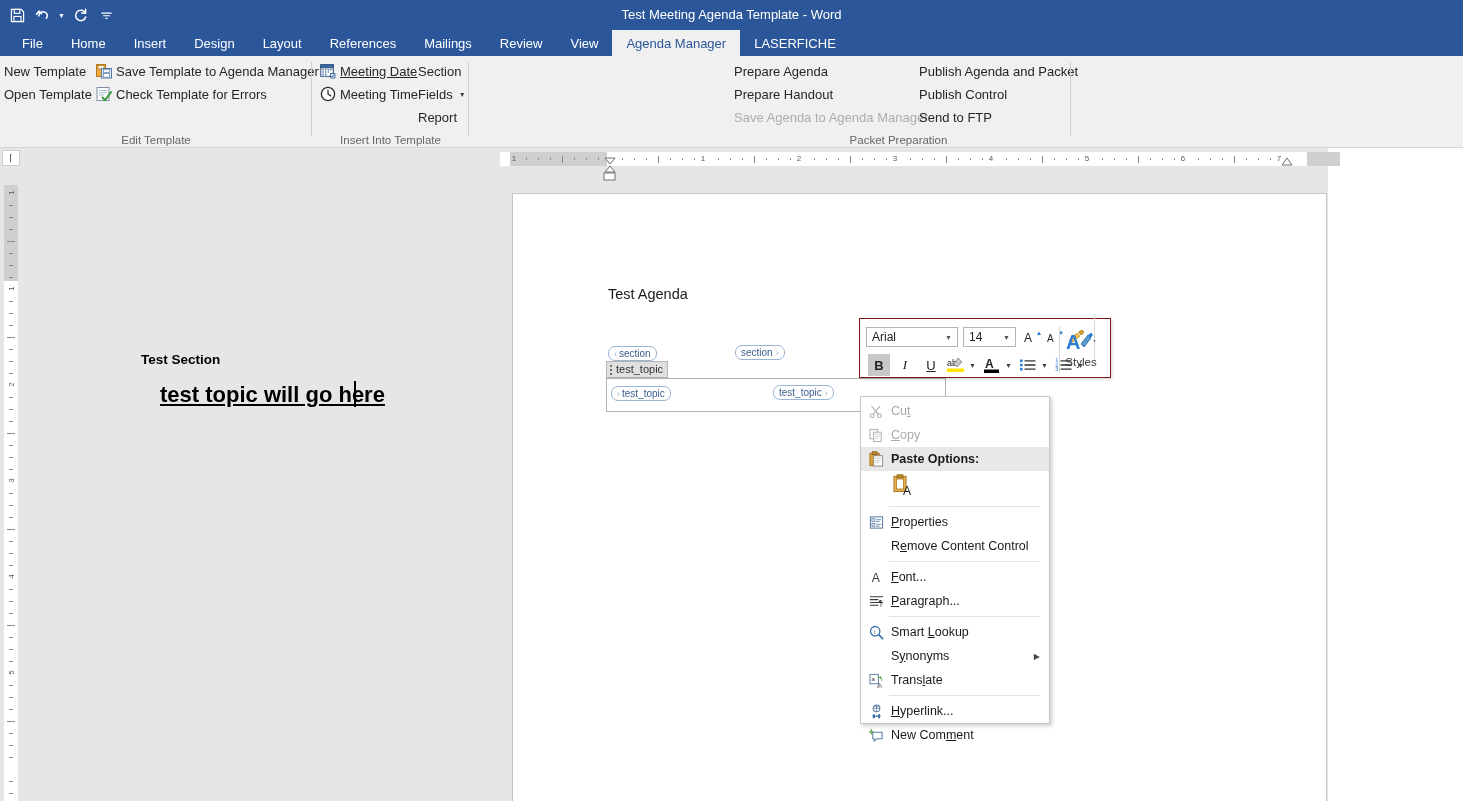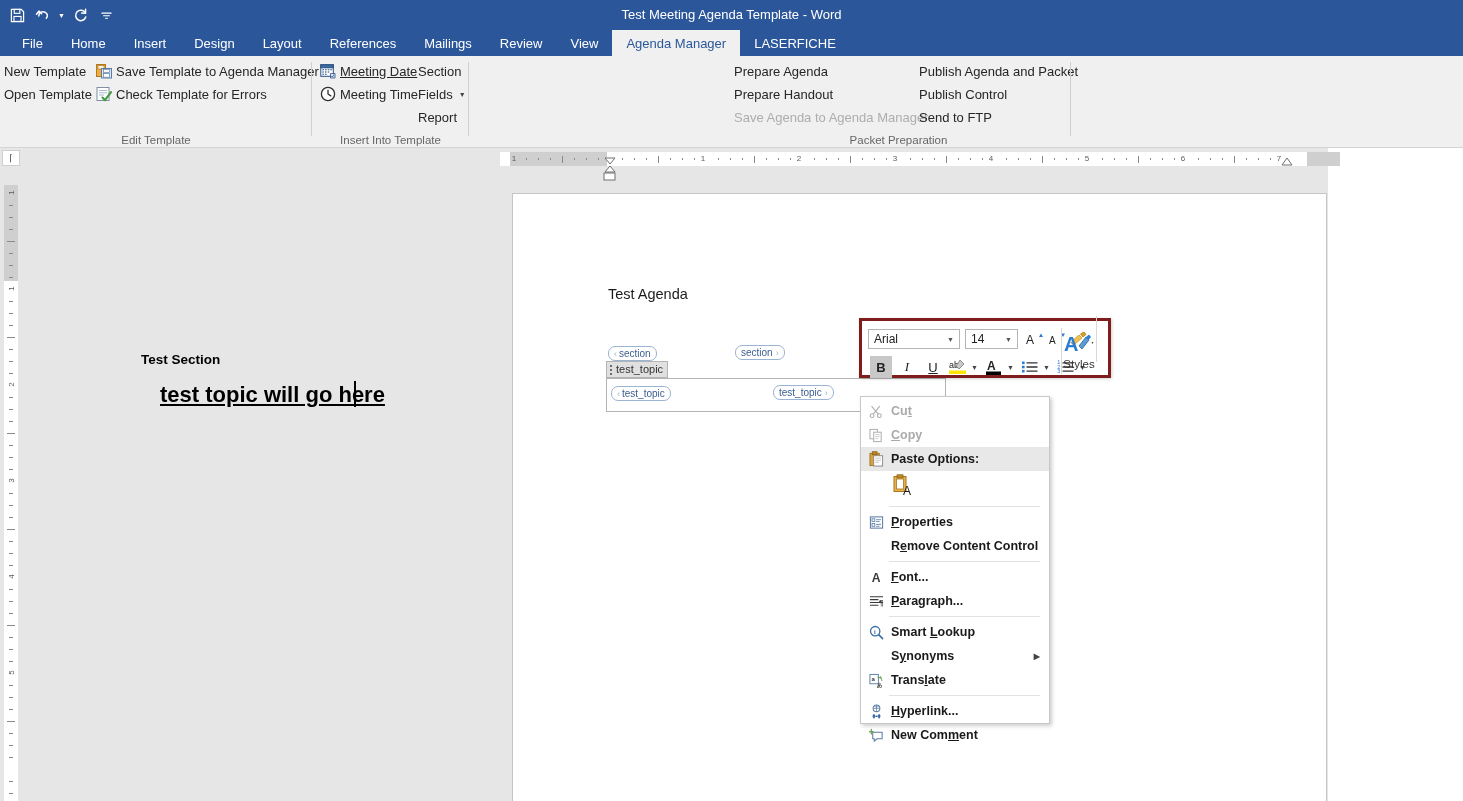--- a/index.html
+++ b/index.html
@@ -212,21 +212,21 @@
   #caret {
     position: absolute; left: 866px; top: 381px;
     width: 1.5px; height: 26px; background: #000000;
   }
 
   
   #minibar {
     position: absolute; left: 859px; top: 318px;
     width: 252px; height: 60px;
     background: #ffffff;
-    border: 3px solid #7f1d1d;
+    border: 1px solid #7f1d1d;
     box-shadow: 1px 1px 3px rgba(0,0,0,0.18);
   }
   .mb-row { position: absolute; left: 0; width: 252px; height: 28px; display: flex; align-items: center; }
   .mb-row.r1 { top: 4px; }
   .mb-row.r2 { top: 32px; }
   .mb-combo {
     height: 20px; background: #ffffff;
     border: 1px solid #b5b5b5;
     display: flex; align-items: center;
     font-size: 12px; color: #222;
@@ -256,21 +256,20 @@
     background: #ffffff;
     border: 1px solid #c8c8c8;
     box-shadow: 2px 2px 4px rgba(0,0,0,0.2);
     padding: 2px 0;
   }
   .cm-item {
     height: 24px; display: flex; align-items: center;
     font-size: 12.5px; color: #1a1a1a;
     padding-left: 0;
     position: relative;
-    font-weight: bold;
   }
   .cm-item .cm-ico {
     width: 30px; height: 24px;
     display: flex; align-items: center; justify-content: center;
     flex: 0 0 30px;
   }
   .cm-item .cm-lbl { flex: 1; white-space: nowrap; }
   .cm-item.disabled .cm-lbl { color: #aaaaaa; }
   .cm-item.header { background: #e8e8e8; font-weight: bold; }
   .cm-item .sub { font-size: 8px; color: #444; padding-right: 9px; }

